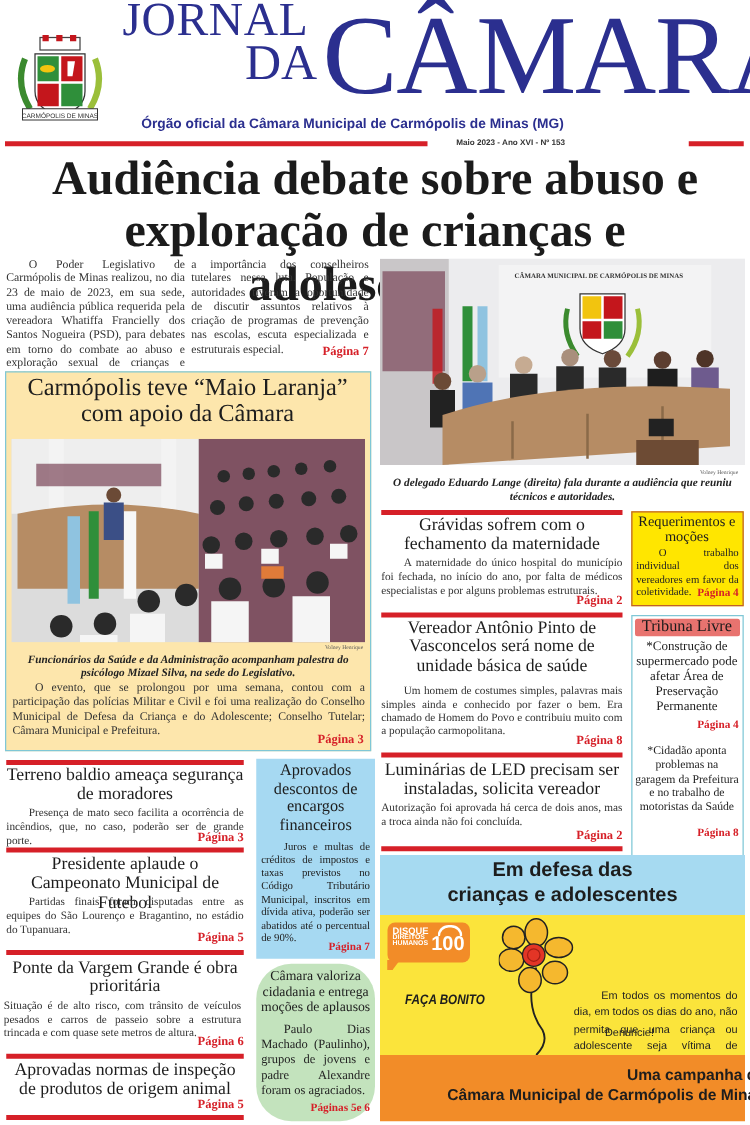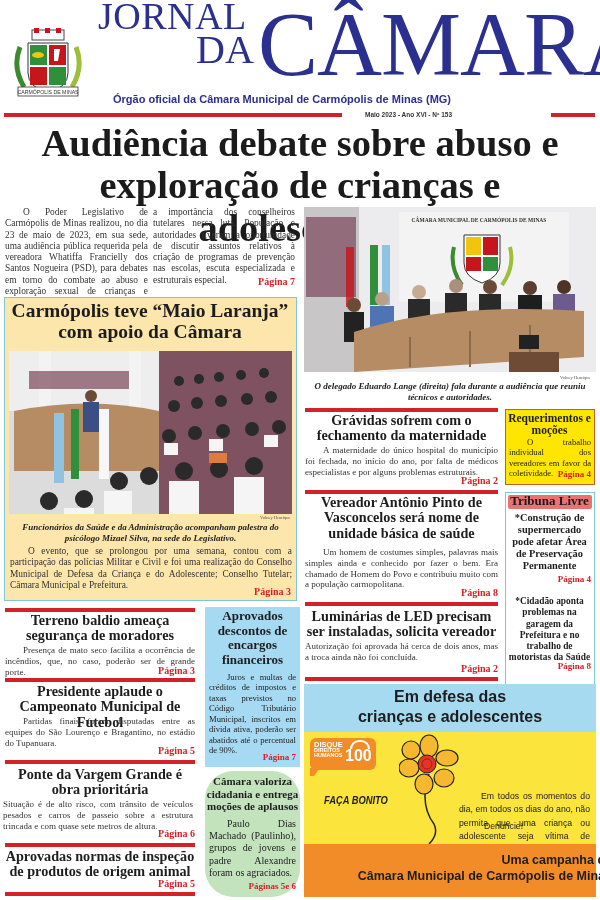--- a/index.html
+++ b/index.html
@@ -4,21 +4,21 @@
 <style>
   * { box-sizing: border-box; margin: 0; padding: 0; }
   html, body { width: 600px; height: 900px; overflow: hidden; background: #fff; }
   body { position: relative; font-family: "Liberation Serif", "DejaVu Serif", serif; color: #222; }
   .abs { position: absolute; }
   .serif { font-family: "Liberation Serif", "DejaVu Serif", serif; }
   .sans { font-family: "Liberation Sans", "DejaVu Sans", sans-serif; }
   .navy { color: #2b2f8f; }
   .redbar { position: absolute; height: 5px; background: #d62028; }
   .pg { font-weight: bold; color: #d62028; text-align: right; font-size: 10px; }
-  .headline { font-weight: bold; text-align: center; color: #1d1d1d; line-height: 1.08; }
+  .headline { font-weight: normal; text-align: center; color: #1d1d1d; line-height: 1.08; }
   .body { font-size: 9.6px; line-height: 1.2; text-align: justify; color: #333; }
   .indent { text-indent: 18px; }
 
   
   #crest { left: 10px; top: 27px; width: 76px; height: 74px; }
   #title-jornal { left: 98px; top: -6px; font-size: 38px; letter-spacing: 0.5px; }
   #title-da { left: 196px; top: 26px; font-size: 40px; }
   #title-camara { left: 258px; top: 0px; font-size: 90px; letter-spacing: -1px; line-height: 1; }
   #subtitle { left: 113px; top: 93px; font-size: 11px; font-weight: bold; color: #2b2f8f; }
   #edition { left: 365px; top: 111px; font-size: 6.5px; font-weight: bold; color: #333; }

